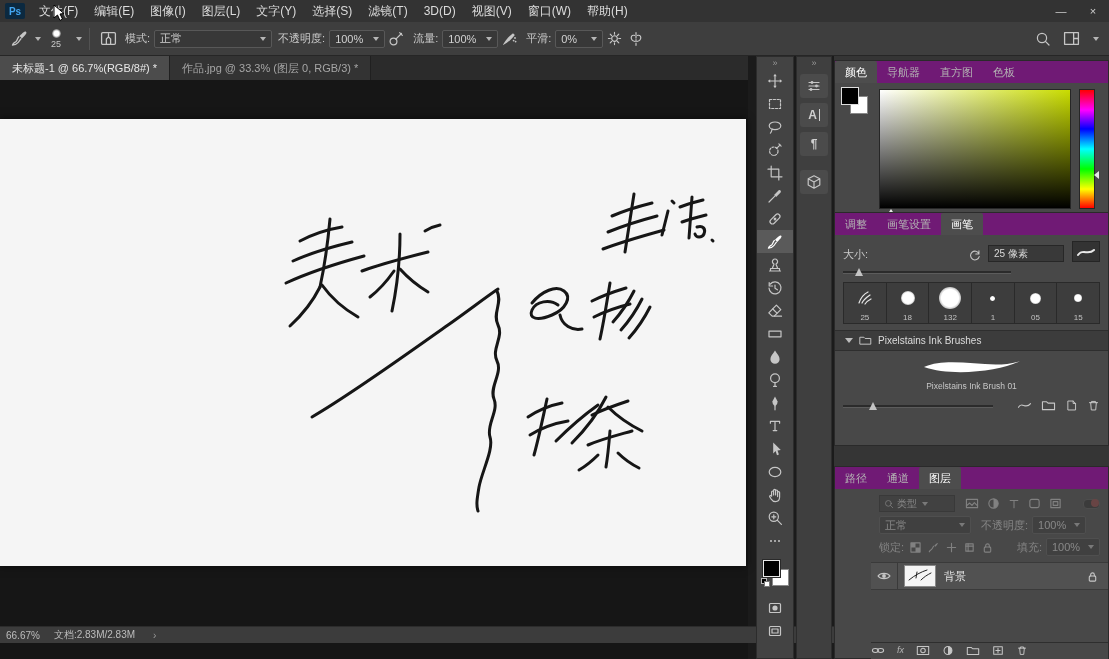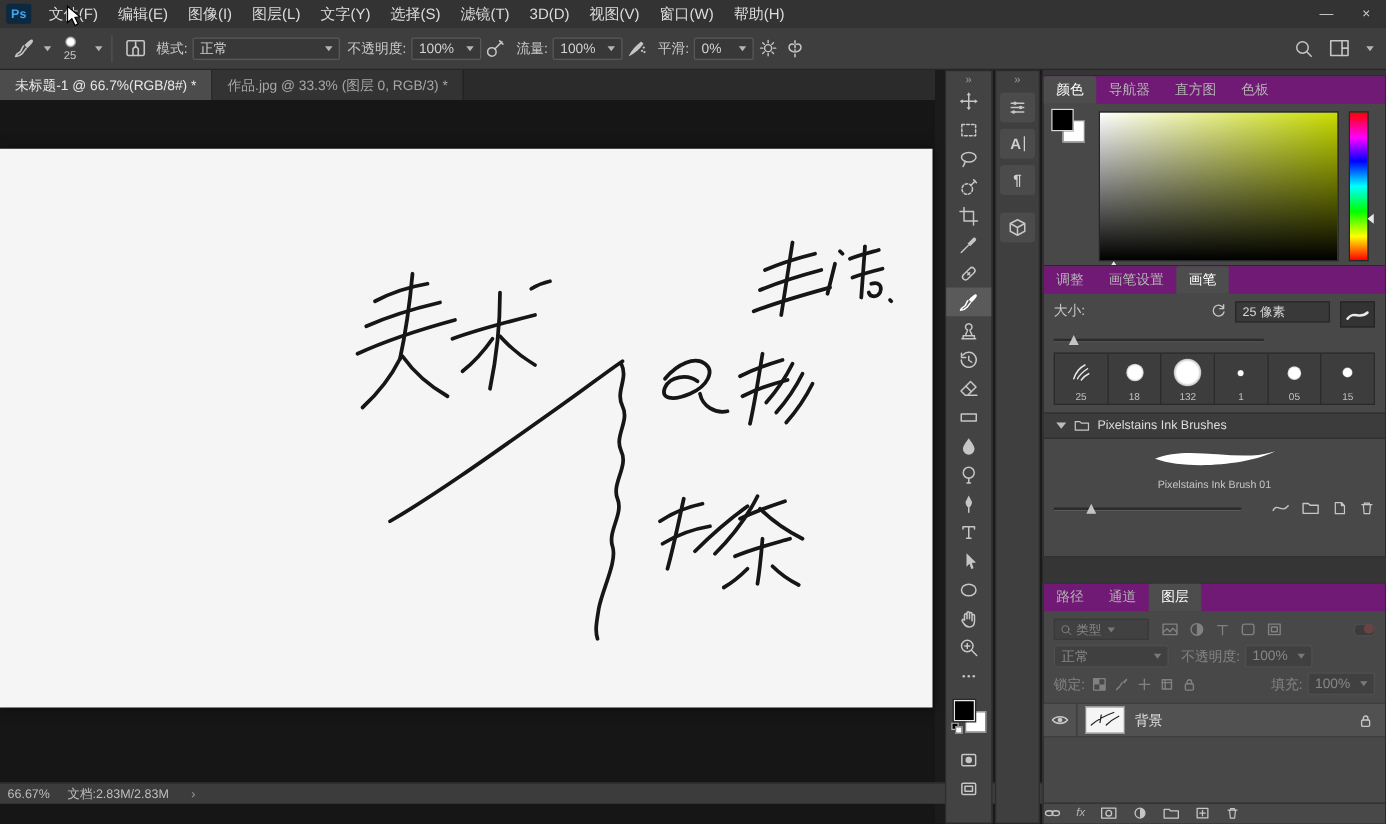--- a/index.html
+++ b/index.html
@@ -87,21 +87,21 @@
             background:linear-gradient(to bottom,#f00 0%,#f0f 17%,#00f 33%,#0ff 50%,#0f0 67%,#ff0 84%,#f00 100%);}
   .cps{position:absolute;left:6px;top:4px;width:34px;height:34px;}
   .cps .fg{position:absolute;left:0;top:0;width:16px;height:16px;background:#000;border:1px solid #ddd;z-index:2;}
   .cps .bg{position:absolute;left:9px;top:9px;width:16px;height:16px;background:#fff;border:1px solid #888;}
   .rampmark{position:absolute;left:52px;top:126px;width:0;height:0;border-left:4px solid transparent;
             border-right:4px solid transparent;border-bottom:6px solid #e8e8e8;}
   .huemark{position:absolute;left:259px;top:88px;width:0;height:0;border-top:4px solid transparent;
            border-bottom:4px solid transparent;border-right:5px solid #e8e8e8;}
 
   
-  .brow{display:flex;align-items:flex-start;}
+  .brow{display:flex;align-items:flex-end;}
   .blabel{font-size:11px;color:#c9c9c9;white-space:nowrap;}
   .sizebox{width:76px;height:17px;background:#393939;border:1px solid #272727;color:#d8d8d8;font-size:10px;
            display:flex;align-items:center;padding:0 5px;box-sizing:border-box;}
   .strokebtn{width:26px;height:19px;background:#333;border:1px solid #252525;display:flex;align-items:center;justify-content:center;}
   .slider{position:relative;height:12px;margin-top:4px;}
   .strack{position:absolute;left:0;top:5px;height:2px;background:#2b2b2b;border-bottom:1px solid #5c5c5c;}
   .sthumb{position:absolute;top:2px;width:0;height:0;border-left:4.5px solid transparent;
           border-right:4.5px solid transparent;border-bottom:8px solid #c4c4c4;}
   .presetstrip{margin-top:4px;height:40px;background:#3d3d3d;border:1px solid #2a2a2a;display:flex;}
   .ptile{flex:1;border-right:1px solid #2a2a2a;display:flex;flex-direction:column;align-items:center;justify-content:flex-end;padding-bottom:1px;}
@@ -666,21 +666,21 @@
 
       </div>
     </div>
 
     <div class="pgroup" style="top:410px;height:193px;">
       <div class="ptabs">
         <div class="ptab">路径</div>
         <div class="ptab">通道</div>
         <div class="ptab active">图层</div>
       </div>
-      <div class="pcontent" style="height:171px;padding-bottom:16px;">
+      <div class="pcontent" style="height:171px;padding-bottom:16px;margin-left:36px;">
 
         <div class="lrow dim" style="margin-top:0;">
           <div class="fcombo">
             <svg class="ticon" width="10" height="10" viewBox="0 0 16 16" style="margin-right:3px;">
               <circle cx="7" cy="7" r="4.6"></circle>
                 <path d="M10.4 10.4 L14 14"></path>
               </svg>
             <span>类型</span>
               <span class="caret"></span>
           </div>

